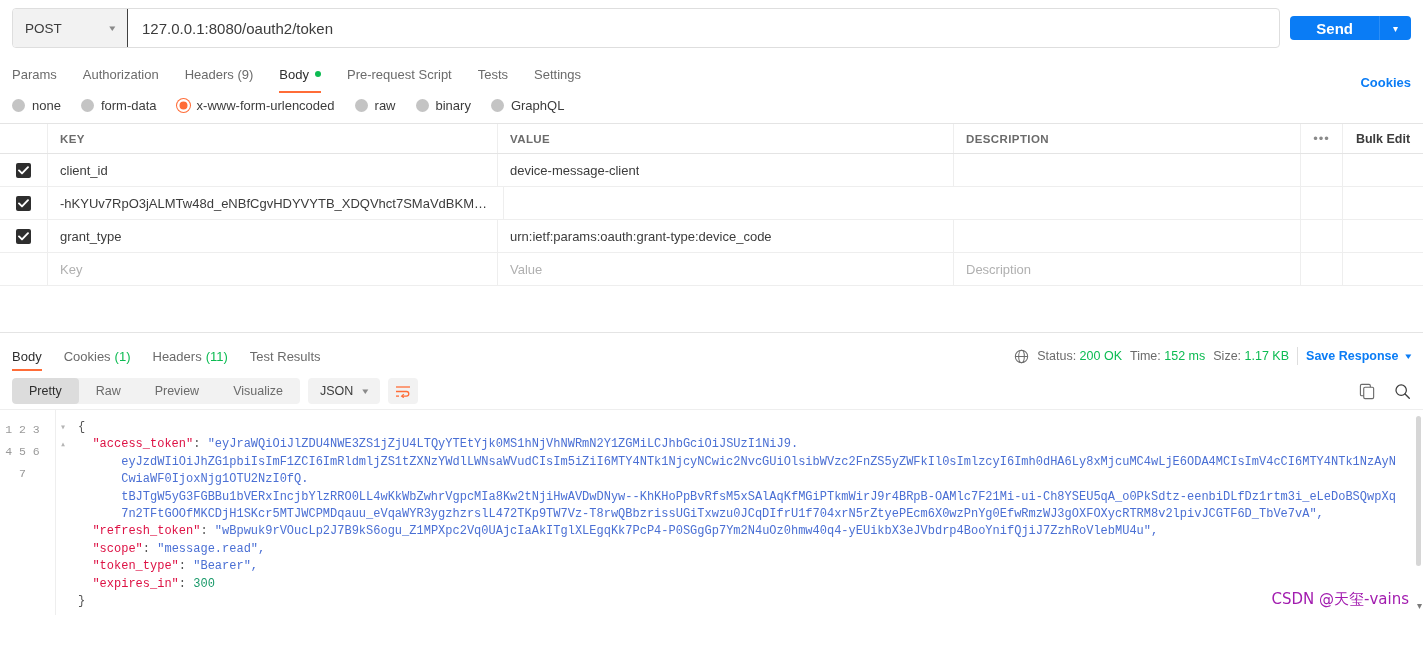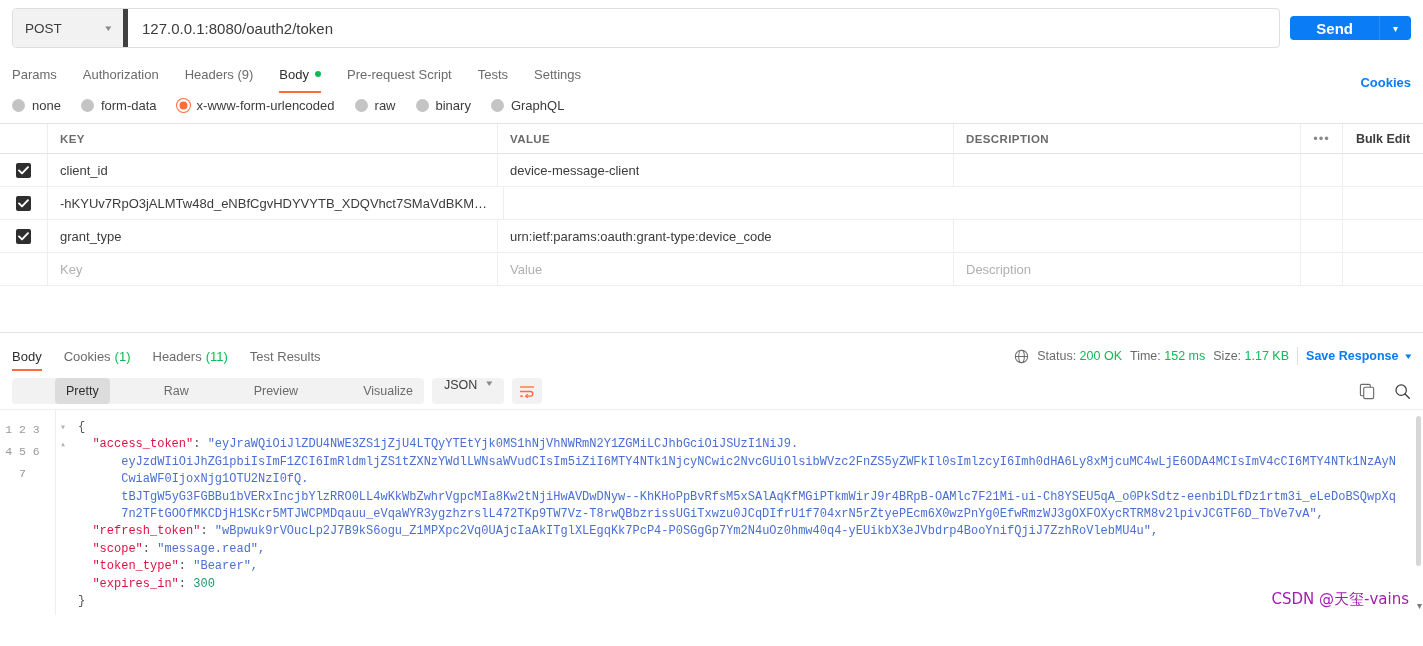--- a/index.html
+++ b/index.html
@@ -18,21 +18,21 @@
     padding: 8px 12px 10px 12px;
     gap: 10px;
   }
   .method-url {
     display: flex; flex: 1 1 auto; height: 40px;
     border: 1px solid #dedede; border-radius: 4px;
     background: #fff; overflow: hidden;
   }
   .method-select {
     width: 115px; display: flex; align-items: center; justify-content: space-between;
-    padding: 0 12px; background: #f2f2f2; border-right: 5px solid #404040;
+    padding: 0 12px; background: #f2f2f2; border-right: 1px solid #404040;
     font-size: 13.5px; color: #3c3c3c; cursor: pointer;
   }
   .chev { font-size: 9px; color: #8a8a8a; transform: scaleX(1.35); }
   .url-input {
     flex: 1; border: none; outline: none; padding: 0 14px;
     font-size: 15px; color: #3c3c3c;
     font-family: "Liberation Sans", sans-serif; background: transparent;
   }
   .send-wrap { display: flex; height: 24px; border-radius: 4px; overflow: hidden; }
   .send-btn {
@@ -146,26 +146,26 @@
   .meta-val { color: #0cbb52; }
   .vbar { width: 1px; height: 18px; background: #dedede; }
   .save-resp { color: #0a7cf5; font-weight: bold; font-size: 12.5px; cursor: pointer; }
 
   .viewbar { display: flex; align-items: center; padding: 0 12px; height: 36px; gap: 8px; }
   .seg {
     display: flex; background: #f2f2f2; border-radius: 4px; height: 26px;
     align-items: center; overflow: hidden;
   }
   .seg-item {
-    font-size: 12.5px; color: #6b6b6b; padding: 0 11px; height: 26px;
-    display: flex; align-items: center; cursor: pointer; margin-left: 43px;
+    font-size: 12.5px; color: #6b6b6b; padding: 0 17px; height: 26px;
+    display: flex; align-items: center; cursor: pointer;
   }
   .seg-item.active { background: #dcdcdc; color: #2e2e2e; border-radius: 4px; }
   .fmt-select {
-    display: flex; align-items: flex-start; gap: 10px; background: #f2f2f2;
+    display: flex; align-items: center; gap: 10px; background: #f2f2f2;
     height: 26px; border-radius: 4px; padding: 0 12px;
     font-size: 12.5px; color: #3c3c3c; cursor: pointer;
   }
   .wrap-btn {
     width: 30px; height: 26px; background: #f2f2f2; border-radius: 4px;
     display: flex; align-items: center; justify-content: center; cursor: pointer;
   }
   .icons-right { margin-left: auto; display: flex; align-items: center; gap: 18px; }
 
   

